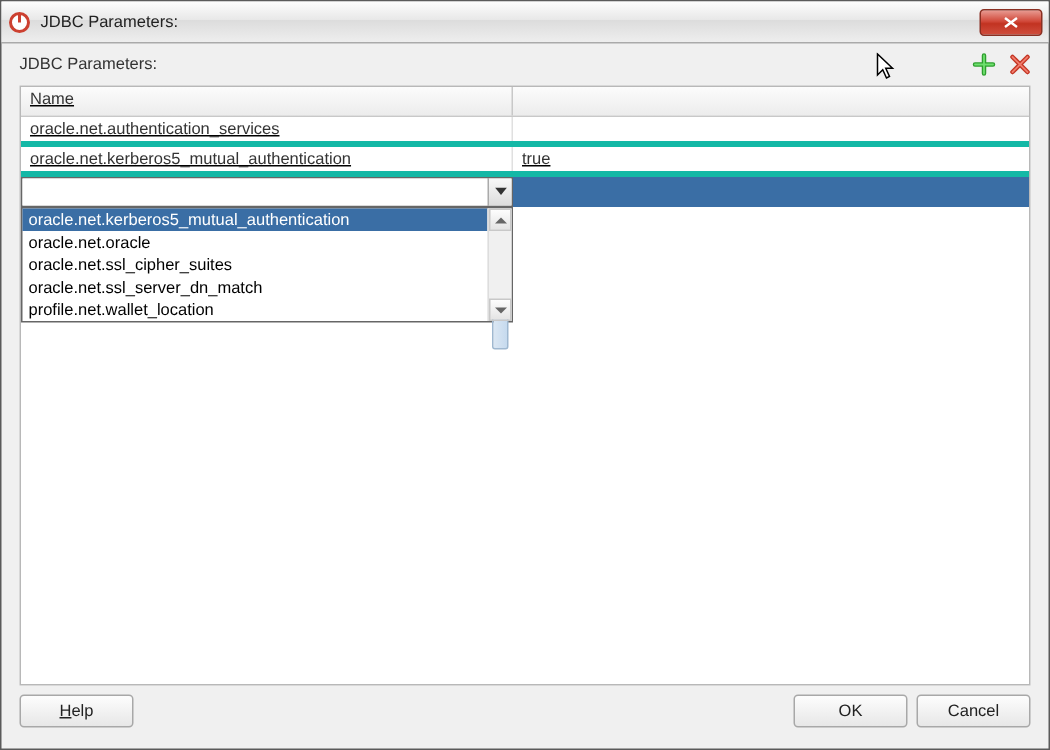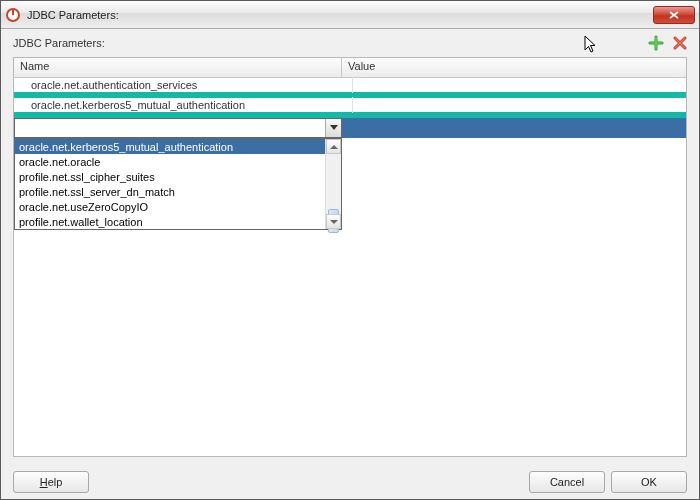--- a/index.html
+++ b/index.html
@@ -40,35 +40,36 @@
   .toolbar-row .label { color: #333; flex: none; }
   .toolbar-row .spacer { flex: 1; }
   .tb-icon { width: 18px; height: 18px; margin-left: 6px; display:flex;align-items:center;justify-content:center; }
   .content {
     margin: 0 12px 6px 12px;
     flex: 1;
     background: #fff;
     border: 1px solid #b8b8b8;
     position: relative;
     overflow: hidden;
+    text-decoration: underline;
   }
   .grid-header {
     display: flex;
     background: linear-gradient(to bottom, #fcfcfc, #ececec);
     border-bottom: 1px solid #c8c8c8;
     height: 20px;
   }
   .col-name { width: 328px; padding: 2px 6px; border-right: 1px solid #c8c8c8; color: #333; }
   .col-value { flex: 1; padding: 2px 6px; color: #333; }
   .grid-row {
     display: flex; height: 20px; align-items: center;
   }
   .grid-row .col-name { border-right: 1px solid #e0e0e0; }
   .grid-row .col-value {}
-  .grid-sep { border-bottom: 6px solid #14b8a6; padding-left: 11px; }
+  .grid-sep { border-bottom: 4px solid #14b8a6; }
   .edit-row {
     height: 20px;
     background: #3a6ea5;
     display: flex; align-items: stretch;
   }
   .combo {
     width: 328px;
     background: #fff;
     border: 1px solid #666;
     display: flex; align-items: stretch;
@@ -118,21 +119,21 @@
   .dd-scrollbar .btn-down { bottom: 0; }
   .dd-scrollbar .thumb {
     position: absolute; left: 2px; right: 2px;
     top: 70px; height: 24px;
     background: linear-gradient(to right, #dbe7f3, #c6daee);
     border: 1px solid #9fb8d0;
     border-radius: 2px;
   }
   .footer {
     height: 36px;
-    display: flex; align-items: flex-end;
+    display: flex; align-items: flex-start;
     padding: 0 12px 6px 12px;
     gap: 6px;
   }
   .footer .spacer { flex: 1; }
   .btn {
     min-width: 76px; height: 22px;
     padding: 0 10px;
     background: linear-gradient(to bottom, #fdfdfd, #e7e7e7);
     border: 1px solid #a8a8a8;
     border-radius: 3px;
@@ -180,48 +181,47 @@
       <svg width="16" height="16" viewBox="0 0 16 16">
         <path d="M3 3 L13 13 M13 3 L3 13" stroke="#c23321" stroke-width="3" stroke-linecap="round"></path>
         <path d="M3 3 L13 13 M13 3 L3 13" stroke="#f07a6a" stroke-width="1.2" stroke-linecap="round"></path>
       </svg>
     </span>
   </div>
 
   <div class="content">
     <div class="grid-header">
       <div class="col-name">Name</div>
-      <div class="col-value">Value</div>
     </div>
 
     <div class="grid-row grid-sep">
       <div class="col-name">oracle.net.authentication_services</div>
     </div>
     <div class="grid-row grid-sep">
       <div class="col-name">oracle.net.kerberos5_mutual_authentication</div>
+      <div class="col-value">true</div>
     </div>
 
     <div class="edit-row">
       <div class="combo">
         <input type="text" value="" style="">
         <div class="drop-btn">
           <svg width="8" height="6" viewBox="0 0 8 6">
               <path d="M0 0 L8 0 L4 5 Z" fill="#333"></path>
             </svg>
         </div>
       </div>
     </div>
 
     <div class="dropdown">
       <div class="dropdown-list" id="dd-list">
           <div class="dd-item selected">oracle.net.kerberos5_mutual_authentication</div>
           <div class="dd-item">oracle.net.oracle</div>
-          <div class="dd-item">profile.net.ssl_cipher_suites</div>
-          <div class="dd-item">profile.net.ssl_server_dn_match</div>
-          <div class="dd-item">oracle.net.useZeroCopyIO</div>
+          <div class="dd-item">oracle.net.ssl_cipher_suites</div>
+          <div class="dd-item">oracle.net.ssl_server_dn_match</div>
           <div class="dd-item">profile.net.wallet_location</div>
         </div>
       <div class="dd-scrollbar">
         <div class="btn-up">
           <svg width="8" height="6" viewBox="0 0 8 6">
               <path d="M4 1 L8 5 L0 5 Z" fill="#666"></path>
             </svg>
         </div>
         <div class="thumb"></div>
         <div class="btn-down">
@@ -233,24 +233,24 @@
     </div>
 
   </div>
 
   <div class="footer">
     <div class="btn">
       <span><span class="ul">H</span><span>elp</span></span>
     </div>
     <span class="spacer"></span>
     <div class="btn">
+      <span>OK</span>
+    </div>
+    <div class="btn">
       <span>Cancel</span>
-    </div>
-    <div class="btn">
-      <span>OK</span>
     </div>
   </div>
 
   <div class="cursor">
     <svg width="16" height="20" viewBox="0 0 16 20">
       <path d="M1 1 L1 15 L4.5 11.5 L7 17 L9 16 L6.5 10.5 L11 10.5 Z" fill="#fff" stroke="#000" stroke-width="1"></path>
     </svg>
   </div>
 
 </div>

